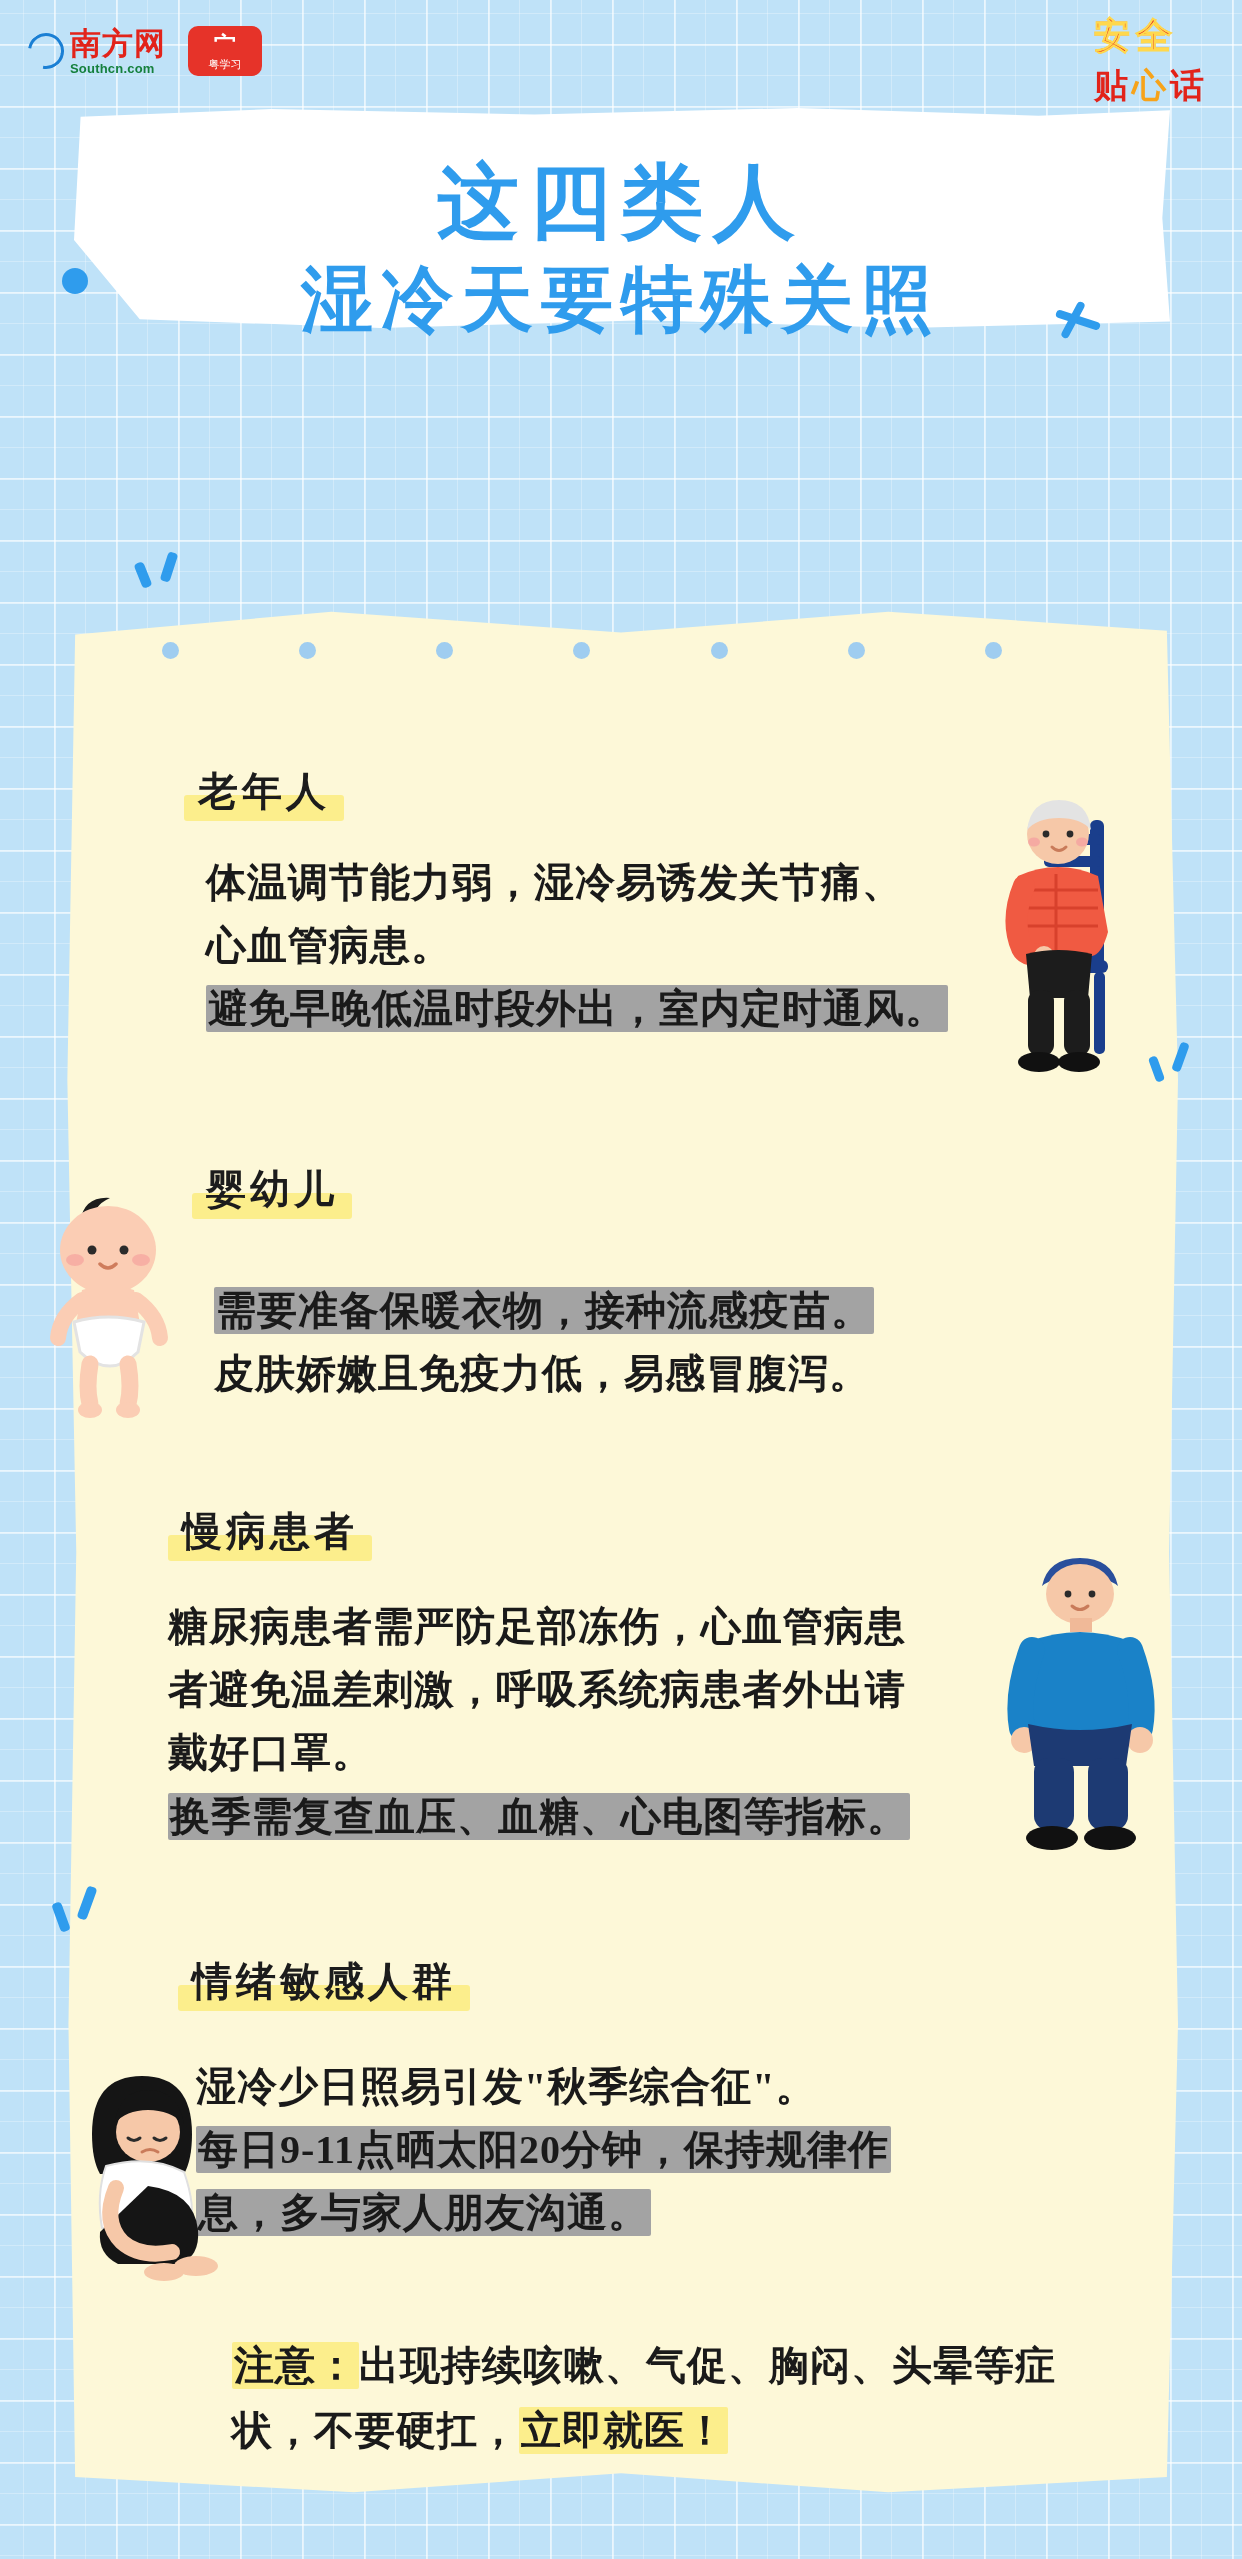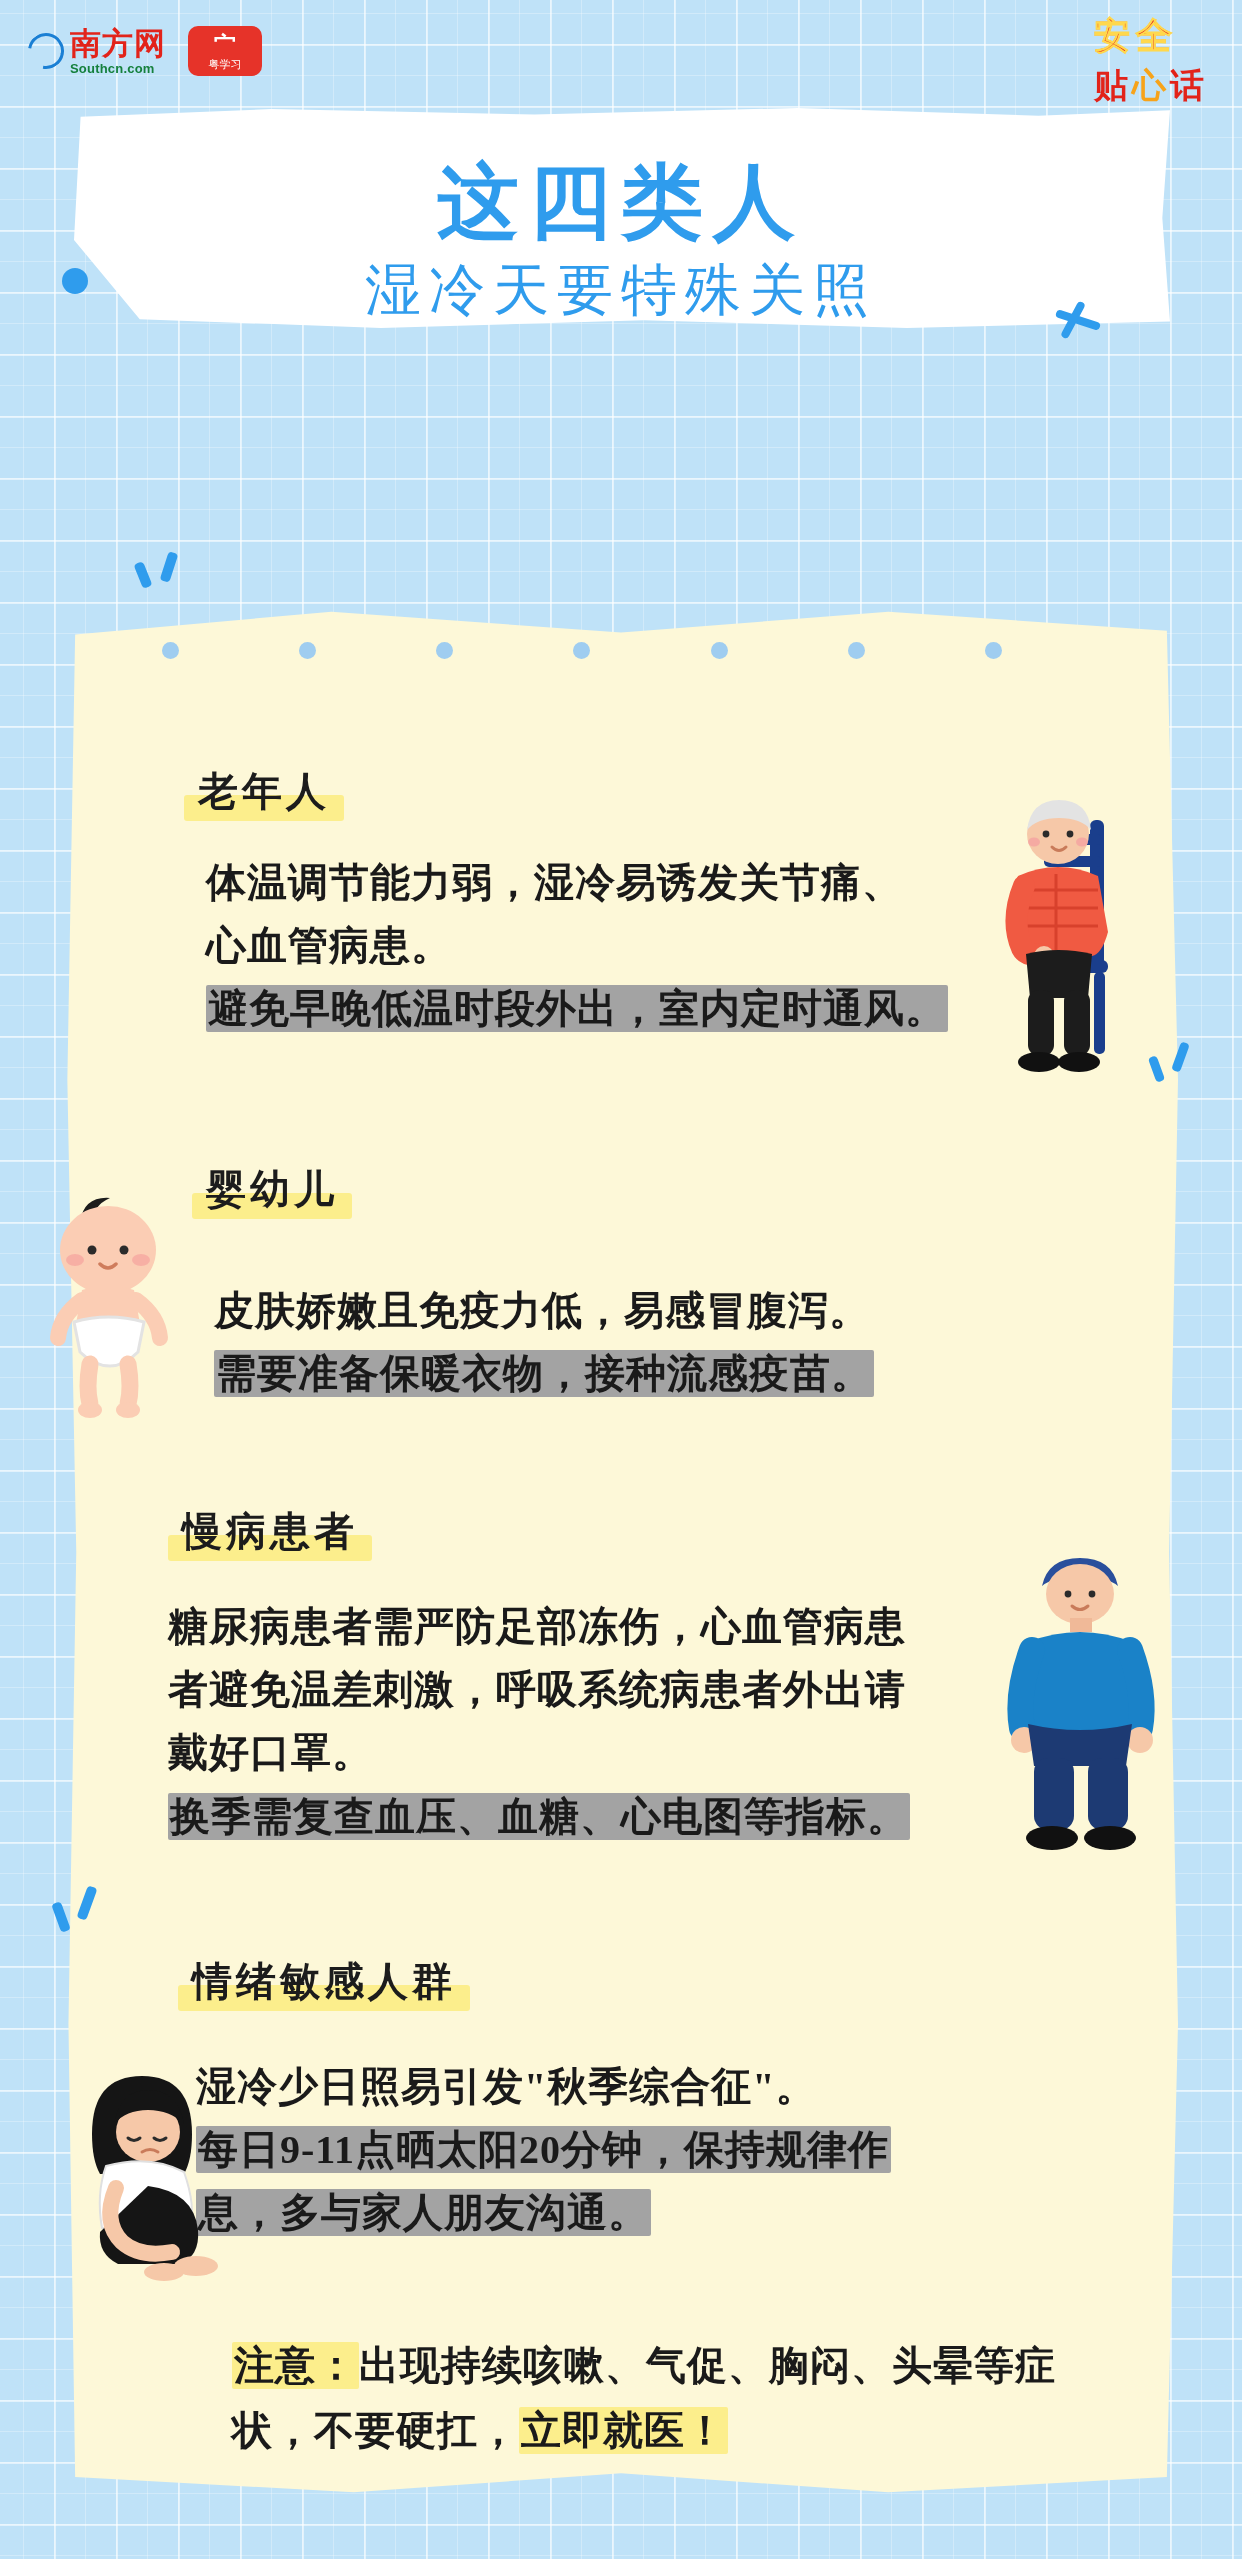--- a/index.html
+++ b/index.html
@@ -142,22 +142,22 @@
   }
   .title-line1 {
     font-size: 82px;
     font-weight: bold;
     color: #2f9ced;
     letter-spacing: 10px;
     line-height: 1.25;
     margin-top: 36px;
   }
   .title-line2 {
-    font-size: 56px;
-    font-weight: normal;
+    font-size: 72px;
+    font-weight: bold;
     color: #2f9ced;
     letter-spacing: 8px;
     line-height: 1.25;
   }
 
   
   .dot {
     position: absolute;
     border-radius: 50%;
     background: #2f9ced;
@@ -358,22 +358,22 @@
   <span style="left:24px; top:2px; width:9px; height:30px; transform:rotate(20deg);"></span>
 </div>
 
 <div class="section" style="left:192px; top:1160px; width:800px;">
   <div class="sec-head">
     <span class="hl"></span>
     <span>婴幼儿</span>
   </div>
   <div style="height:58px;"></div>
   <div class="body-text" style="padding-left:22px;">
+    <div><span class="hi-blue">需要准备保暖衣物，接种流感疫苗。</span></div>
     <div>皮肤娇嫩且免疫力低，易感冒腹泻。</div>
-    <div><span class="hi-blue">需要准备保暖衣物，接种流感疫苗。</span></div>
   </div>
 </div>
 
 <div class="illus" style="left:20px; top:1188px; width:180px; height:240px;">
   <svg viewBox="0 0 180 240" width="180" height="240">
 
     <path d="M60 34 q4 -26 30 -24 q-18 8 -16 24Z" fill="#1c1c1c"></path>
 
     <ellipse cx="88" cy="62" rx="48" ry="44" fill="#fbcdb4"></ellipse>
     <circle cx="72" cy="62" r="4.5" fill="#2b2b2b"></circle>

